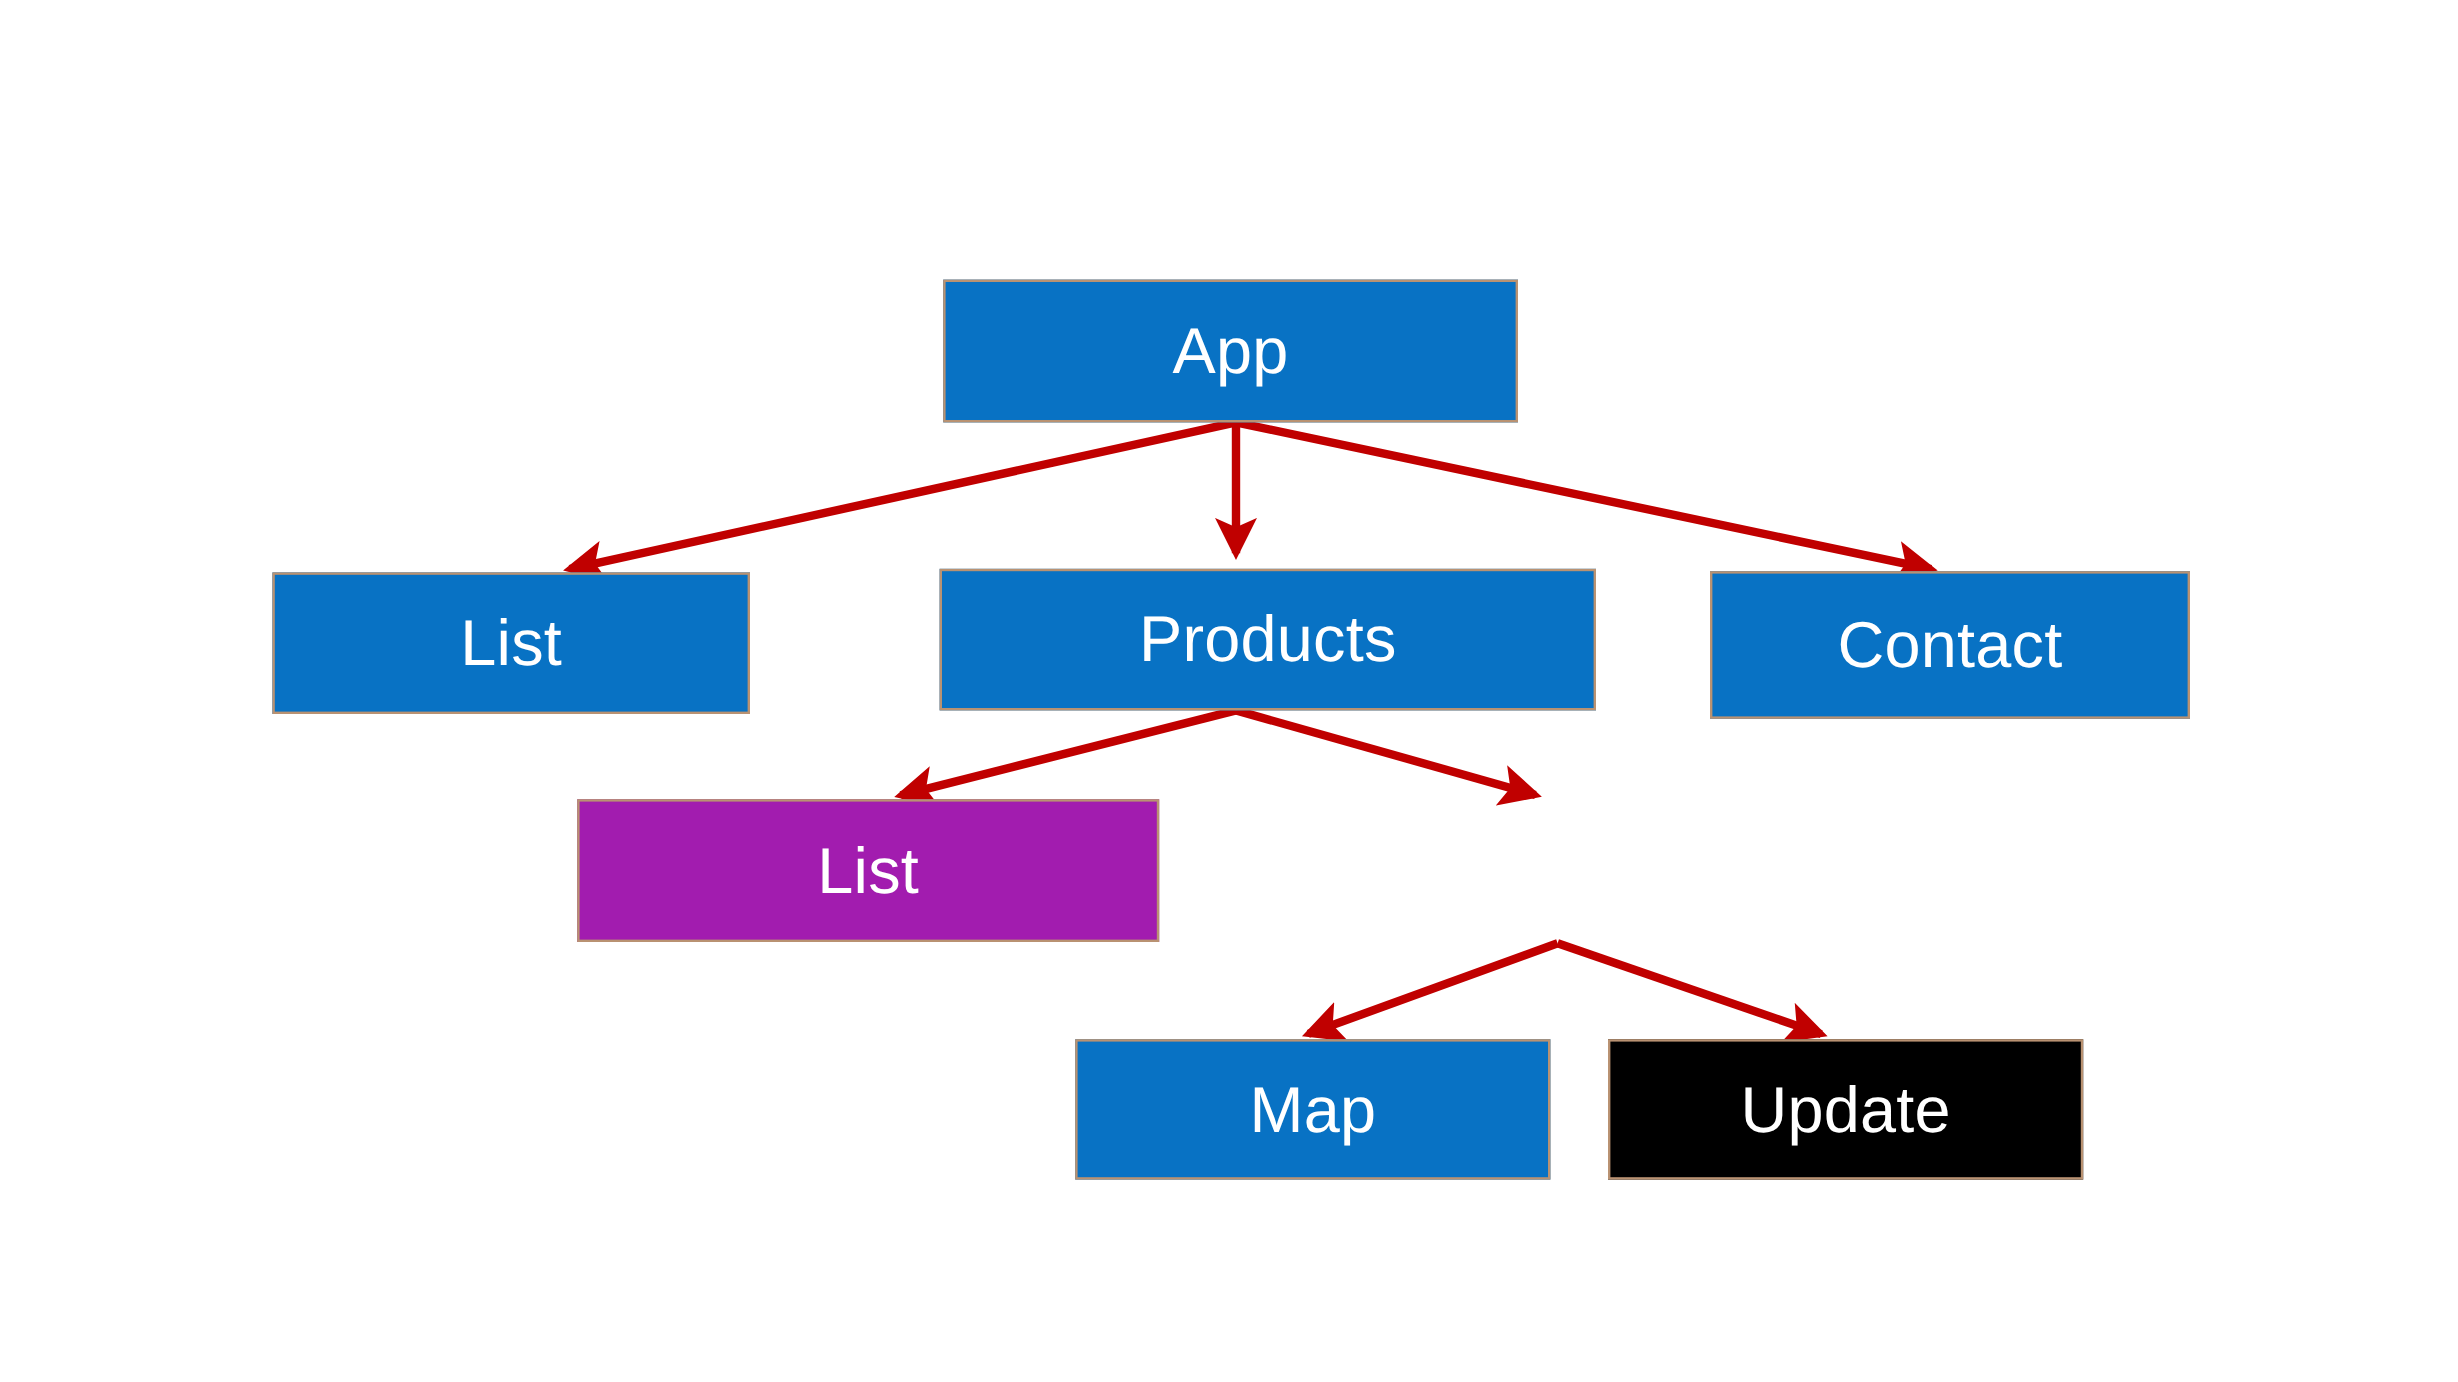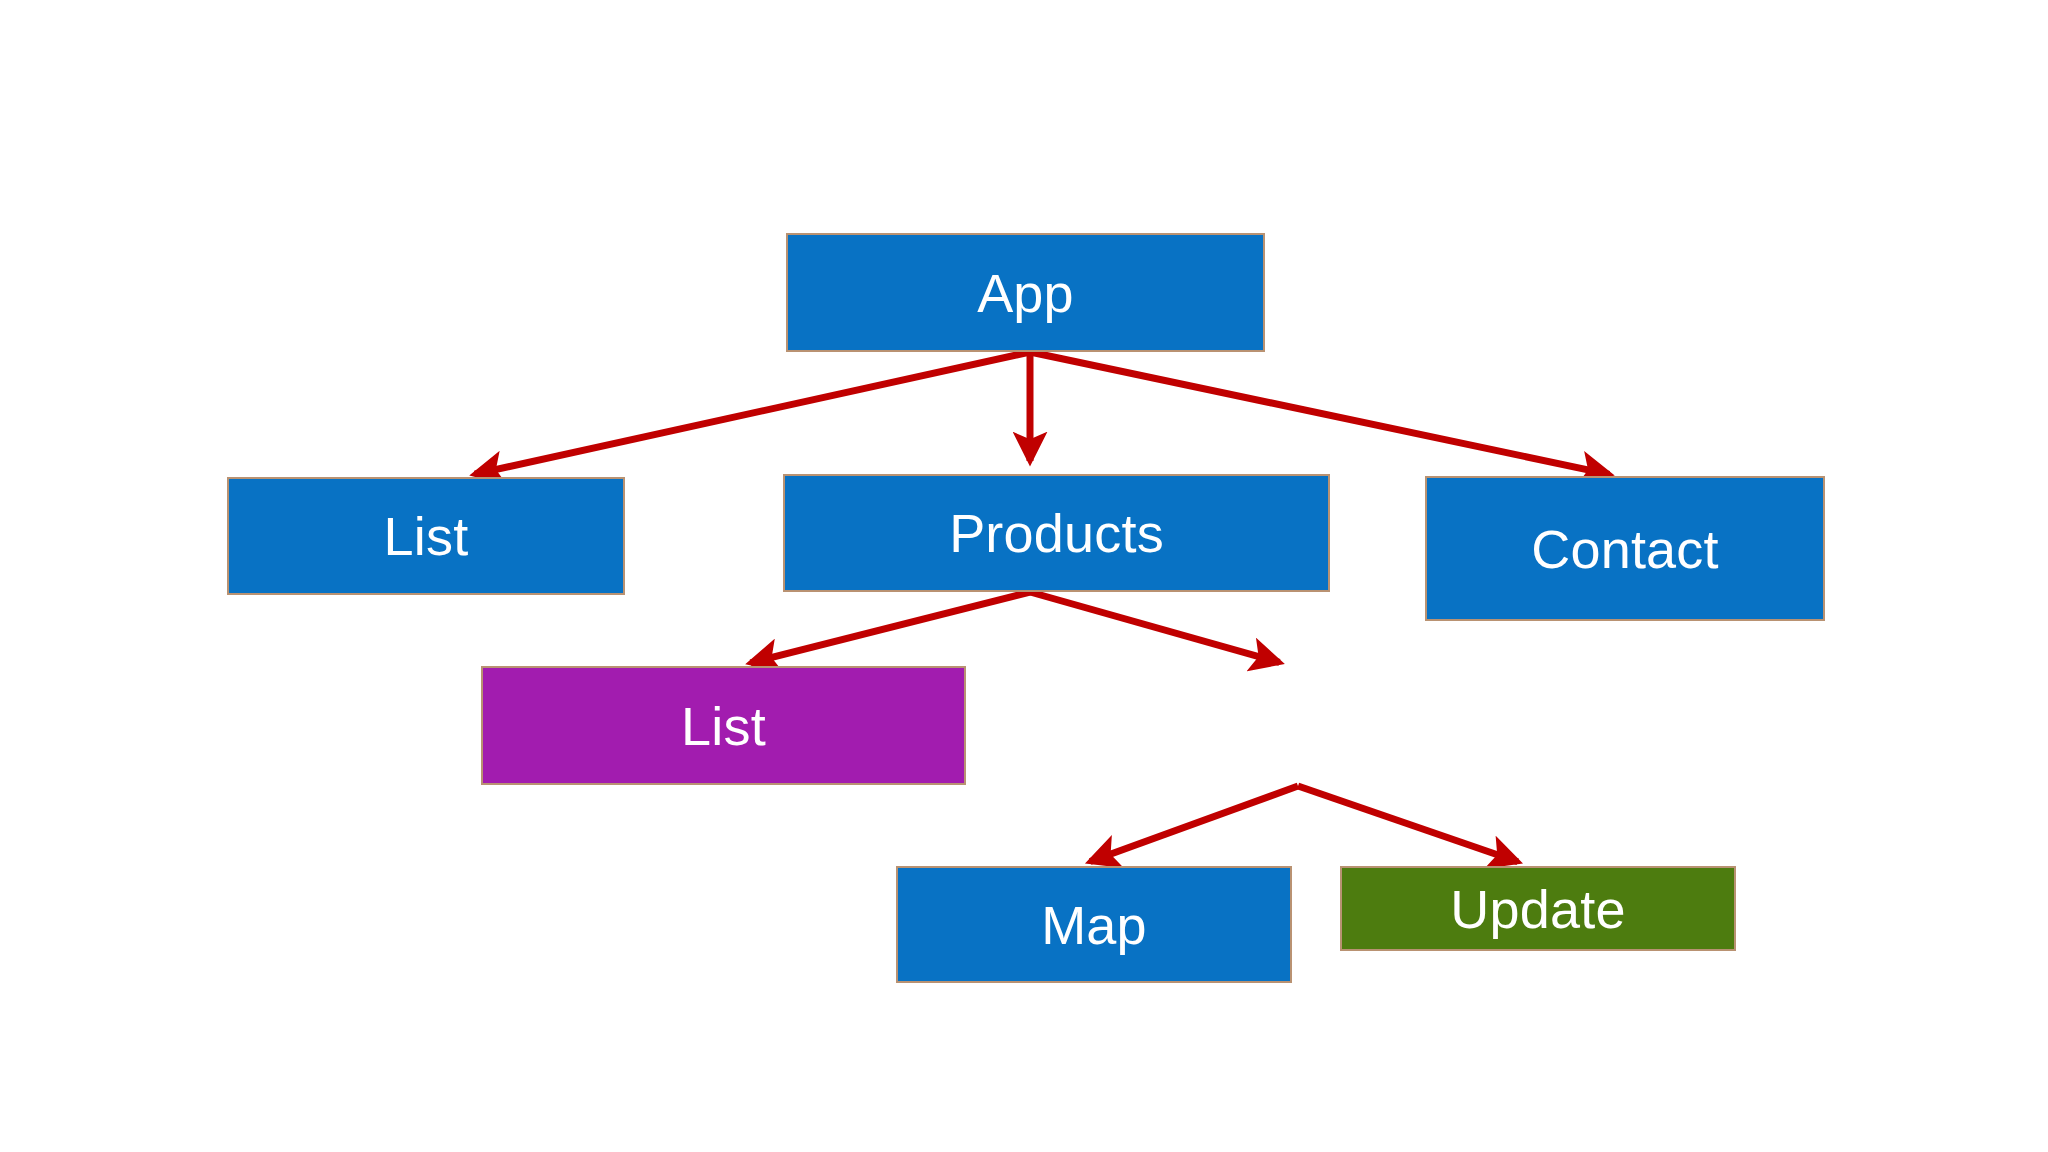--- a/index.html
+++ b/index.html
@@ -75,30 +75,30 @@
   </div>
 
   <div class="node" style="left: 227px; top: 477px; width: 398px; height: 118px; background: rgb(8, 114, 196); border-color: rgb(185, 146, 114);">
     <span class="node-label" style="color: rgb(255, 255, 255);">List</span>
   </div>
 
   <div class="node" style="left: 783px; top: 474px; width: 547px; height: 118px; background: rgb(8, 114, 196); border-color: rgb(185, 146, 114);">
     <span class="node-label" style="color: rgb(255, 255, 255);">Products</span>
   </div>
 
-  <div class="node" style="left: 1425px; top: 476px; width: 400px; height: 145px; background: rgb(8, 114, 196); border-color: rgb(185, 146, 114);">
+  <div class="node" style="left: 1425px; top: 476px; width: 400px; height: 123px; background: rgb(8, 114, 196); border-color: rgb(185, 146, 114);">
     <span class="node-label" style="color: rgb(255, 255, 255);">Contact</span>
   </div>
 
   <div class="node" style="left: 481px; top: 666px; width: 485px; height: 119px; background: #a21caf; border-color: rgb(185, 146, 114);">
     <span class="node-label" style="color: rgb(255, 255, 255);">List</span>
   </div>
 
 
   <div class="node" style="left: 870px; top: 866px; width: 396px; height: 117px; background: rgb(8, 114, 196); border-color: rgb(185, 146, 114); margin-left: 26px;">
     <span class="node-label" style="color: rgb(255, 255, 255);">Map</span>
   </div>
 
-  <div class="node" style="left: 1340px; top: 866px; width: 396px; height: 85px; background: #4d7c0f; border-color: rgb(185, 146, 114);">
+  <div class="node" style="left: 1340px; top: 866px; width: 396px; height: 117px; background: #000000; border-color: rgb(185, 146, 114);">
     <span class="node-label" style="color: rgb(255, 255, 255);">Update</span>
   </div>
 
 </div>
 
 </body></html>

